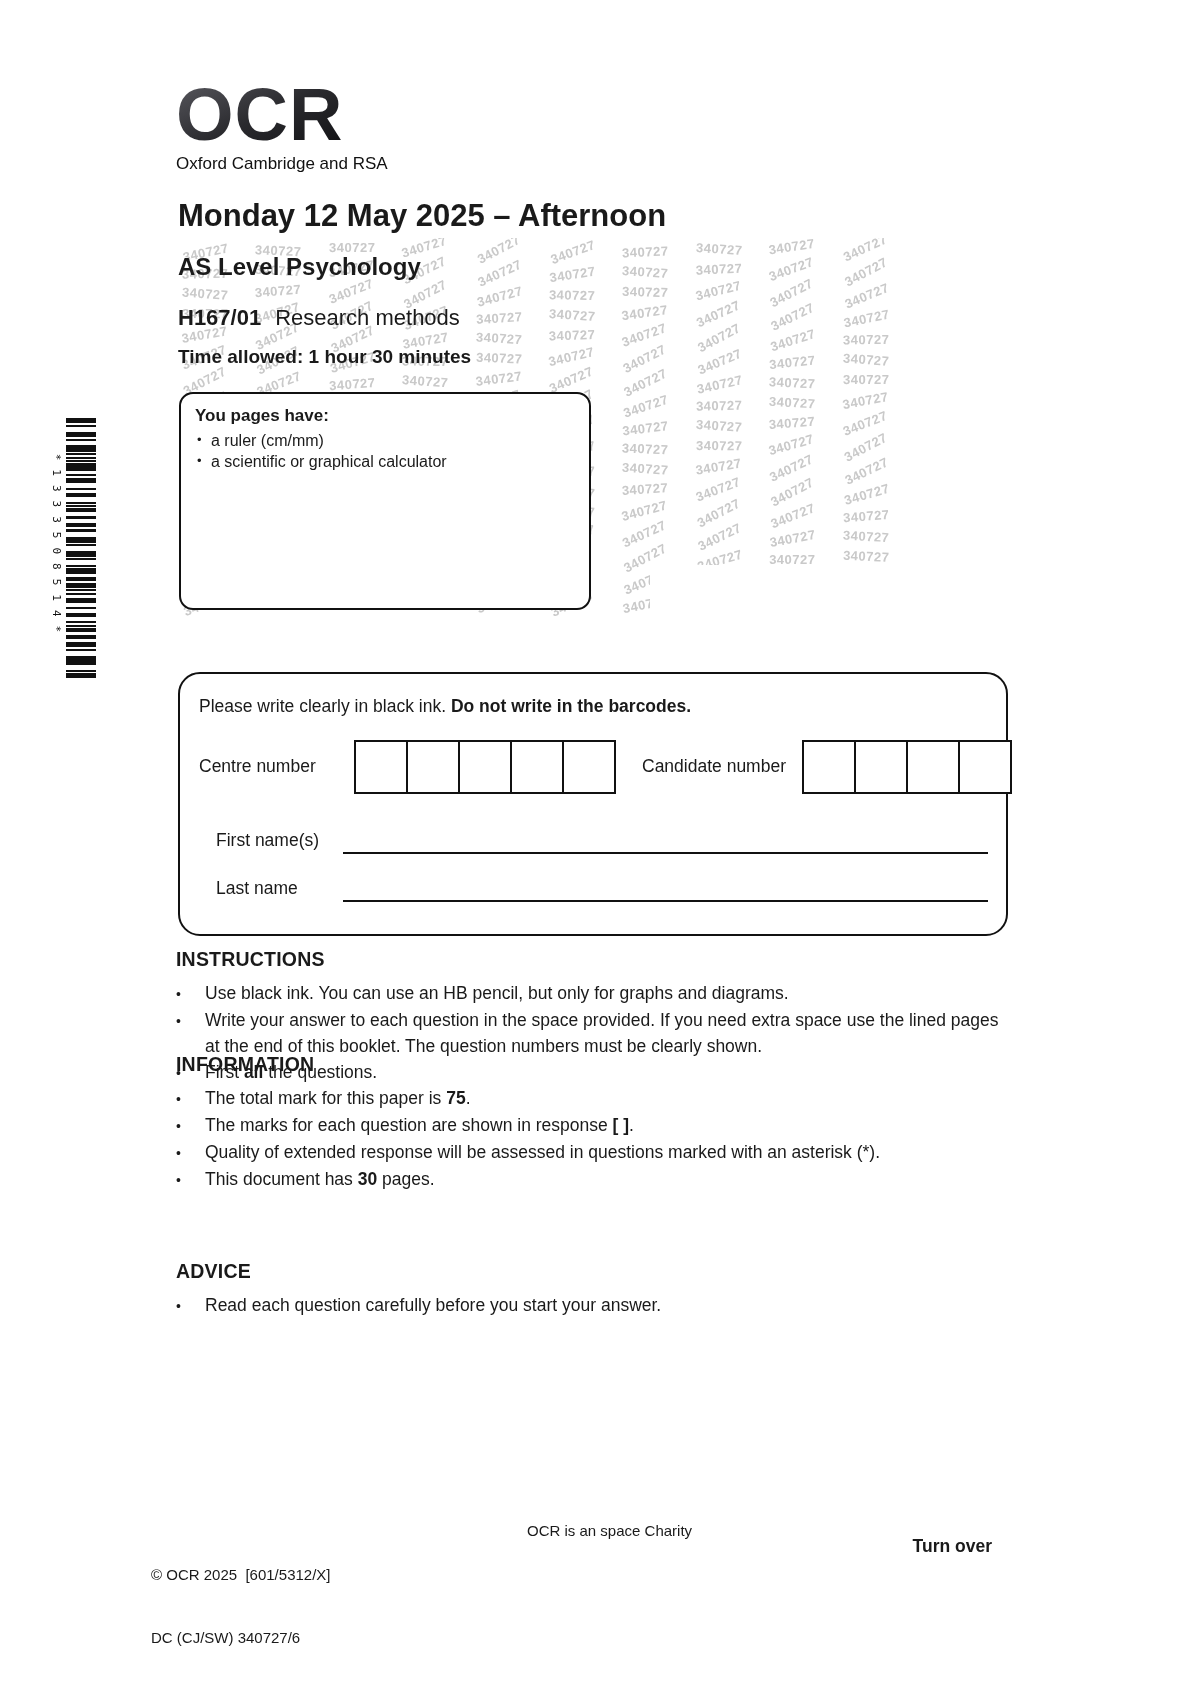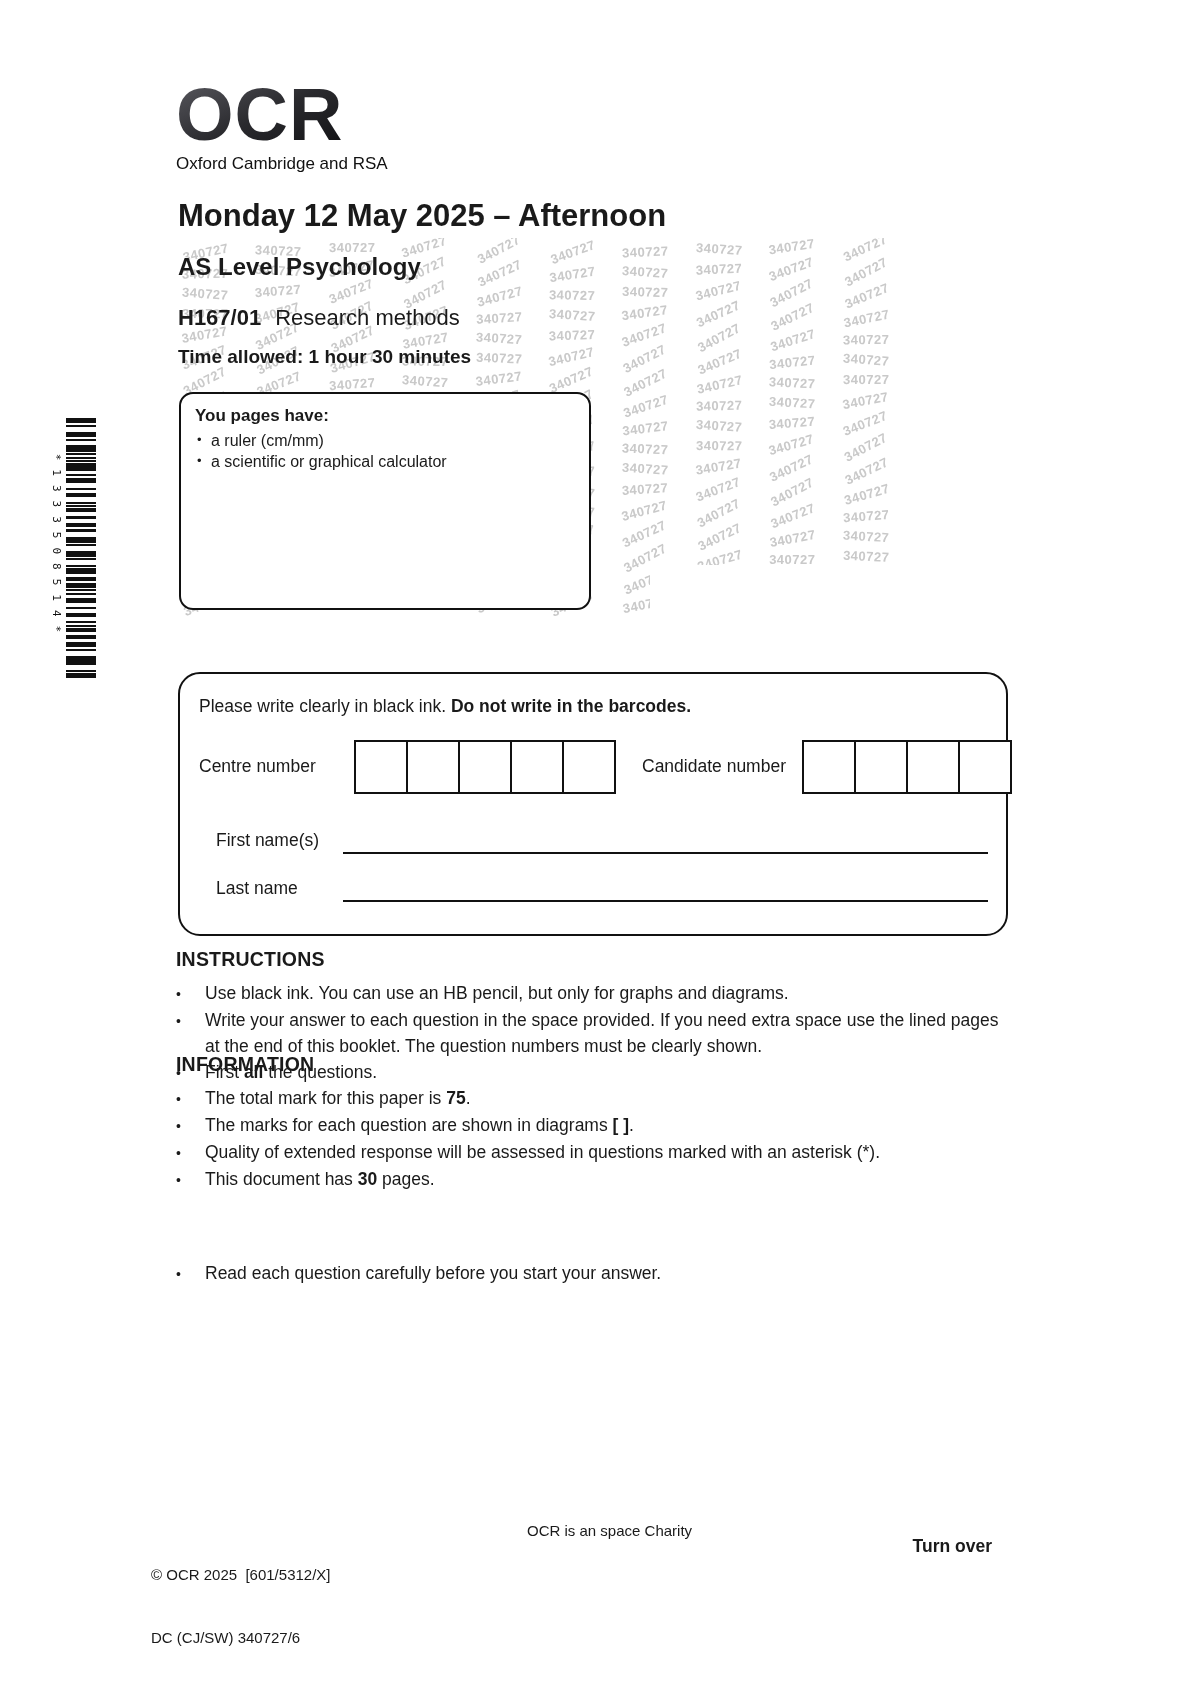--- a/index.html
+++ b/index.html
@@ -197,34 +197,35 @@
 
   <div class="tsection sec-information">
     <div class="sec-heading">INFORMATION</div>
     <div>
         <div class="bullet-row">
           <span class="dot">•</span>
           <span class="bullet-text"><span>The total mark for this paper is </span><b>75</b><span>.</span></span>
         </div>
         <div class="bullet-row">
           <span class="dot">•</span>
-          <span class="bullet-text"><span>The marks for each question are shown in diagrams </span><b>[ ]</b><span>.</span></span>
+          <span class="bullet-text"><span>The marks for each question are shown in response </span><b>[ ]</b><span>.</span></span>
         </div>
         <div class="bullet-row">
           <span class="dot">•</span>
           <span class="bullet-text"><span>Quality of extended response will be assessed in questions marked with an asterisk (*).</span><b></b><span></span></span>
         </div>
         <div class="bullet-row">
           <span class="dot">•</span>
           <span class="bullet-text"><span>This document has </span><b>30</b><span> pages.</span></span>
         </div>
       </div>
   </div>
 
   <div class="tsection sec-advice">
+    <div class="sec-heading">ADVICE</div>
     <div>
         <div class="bullet-row">
           <span class="dot">•</span>
           <span class="bullet-text"><span>Read each question carefully before you start your answer.</span><b></b><span></span></span>
         </div>
       </div>
   </div>
 
   <div class="footer">
     <div class="footer-left">

